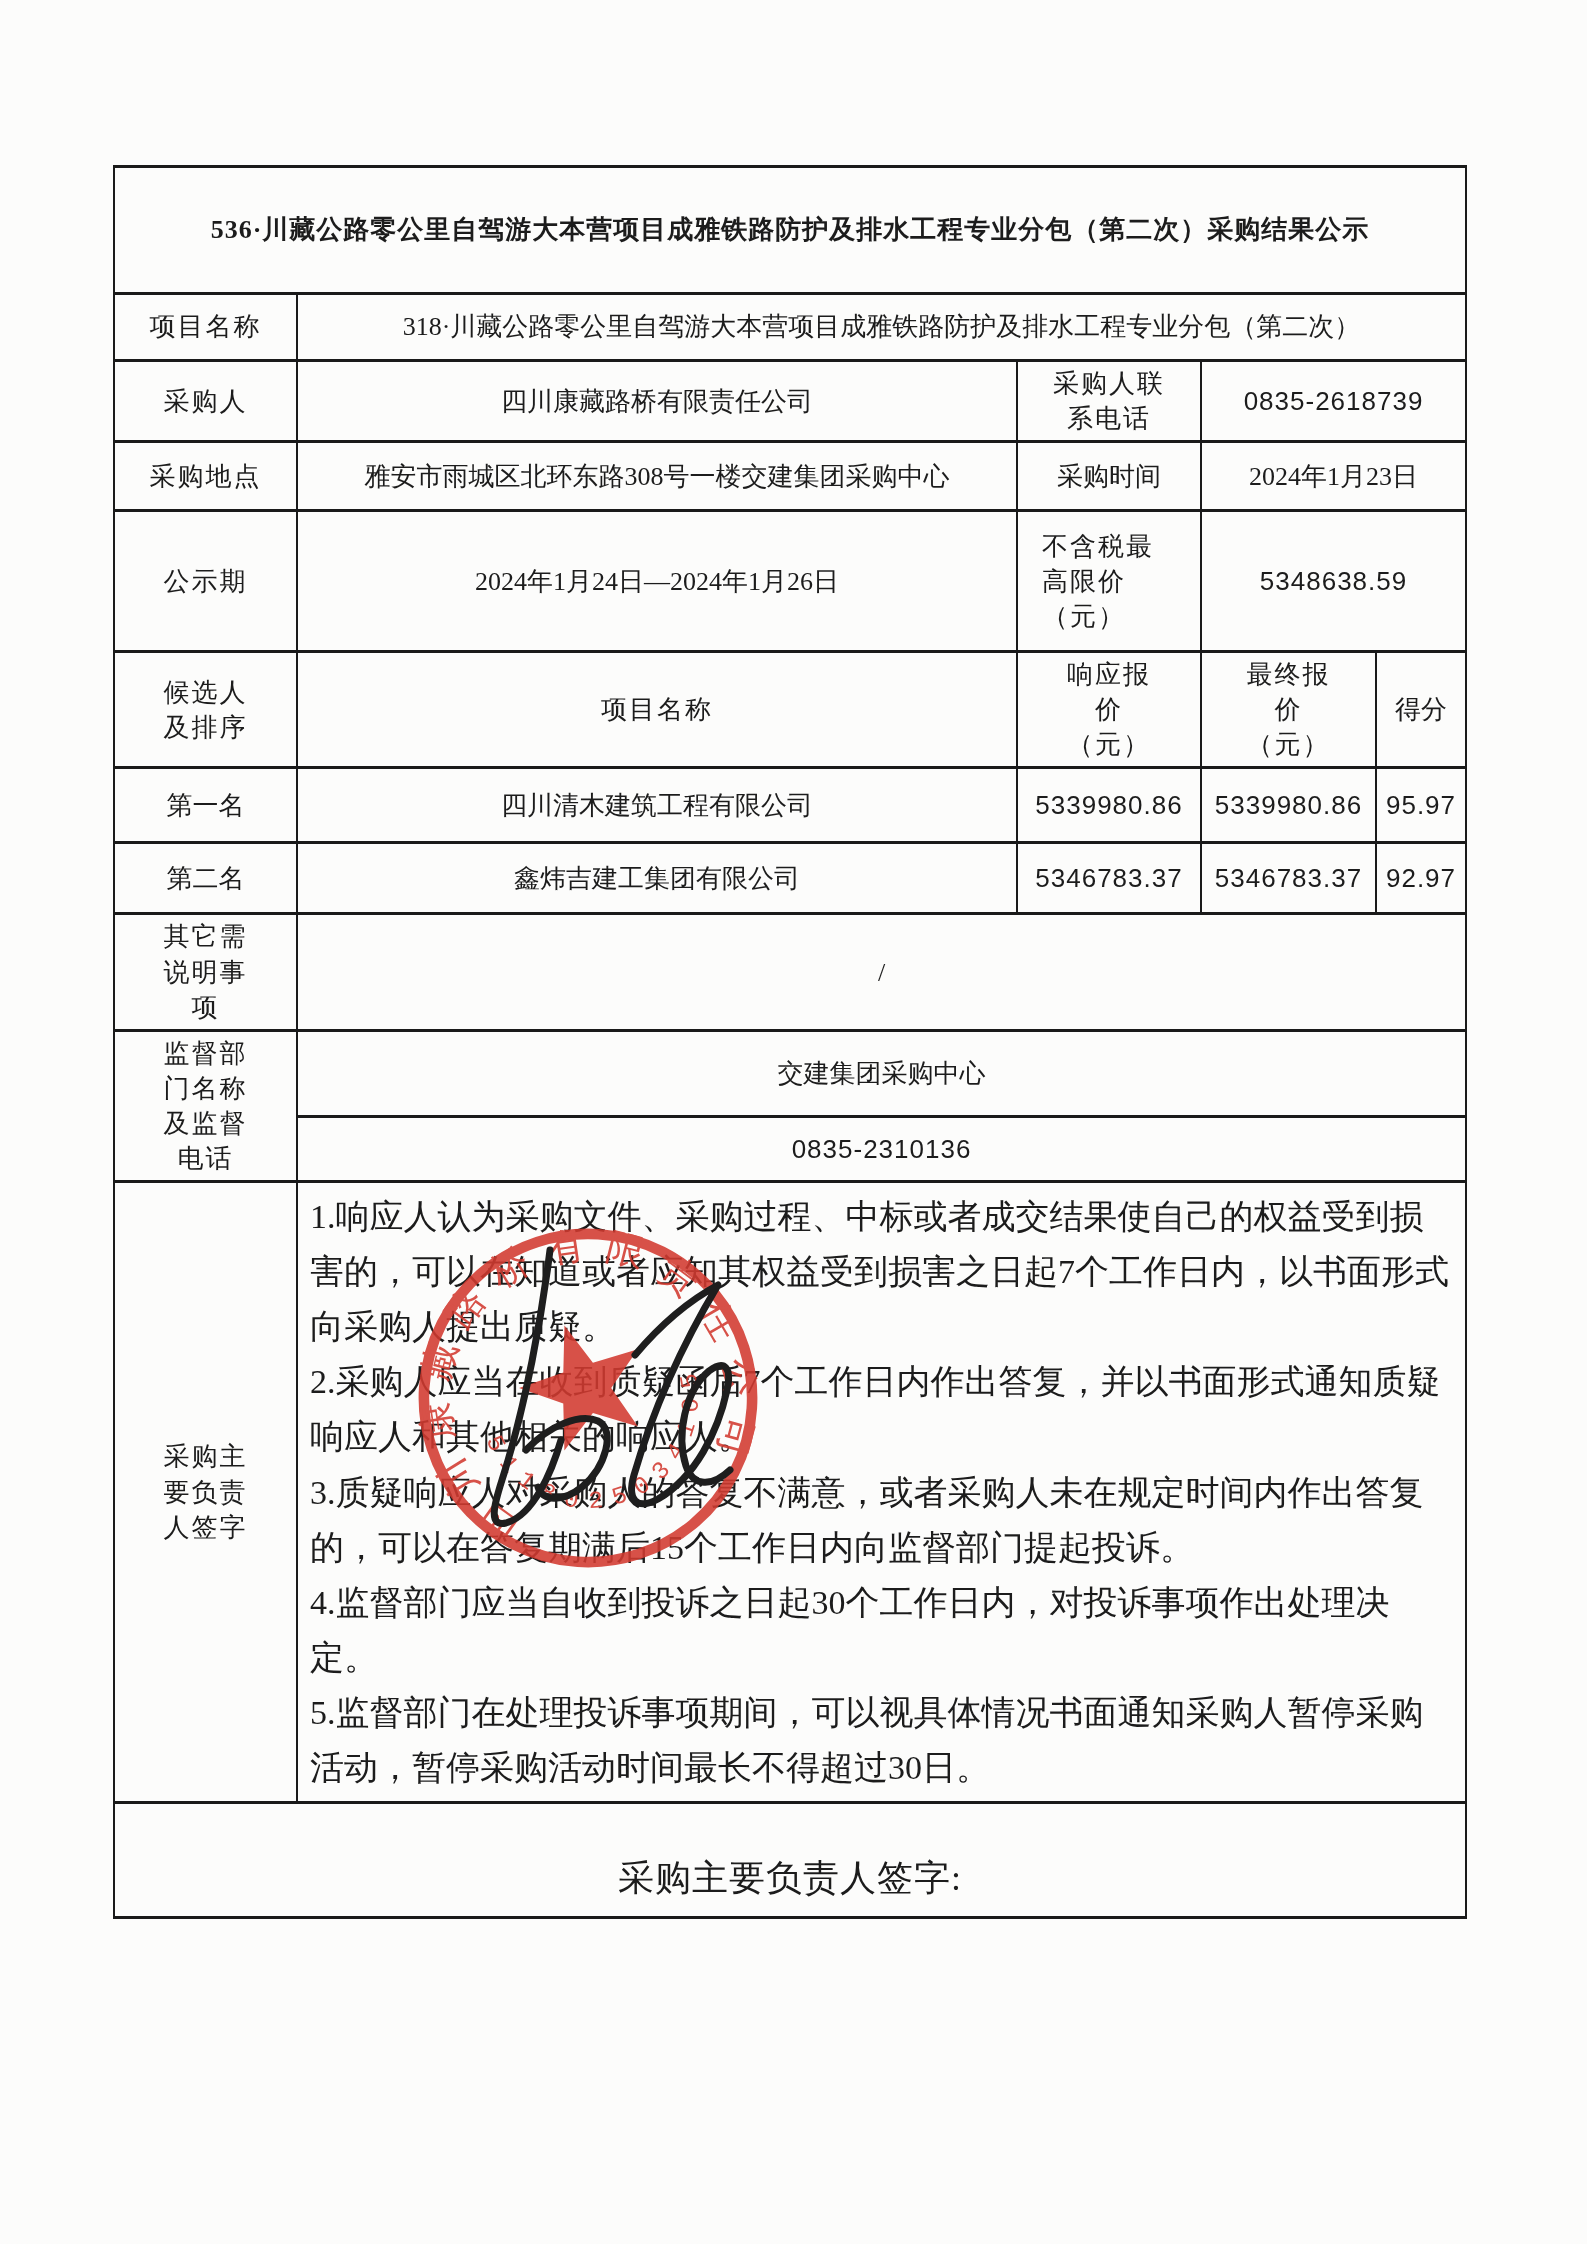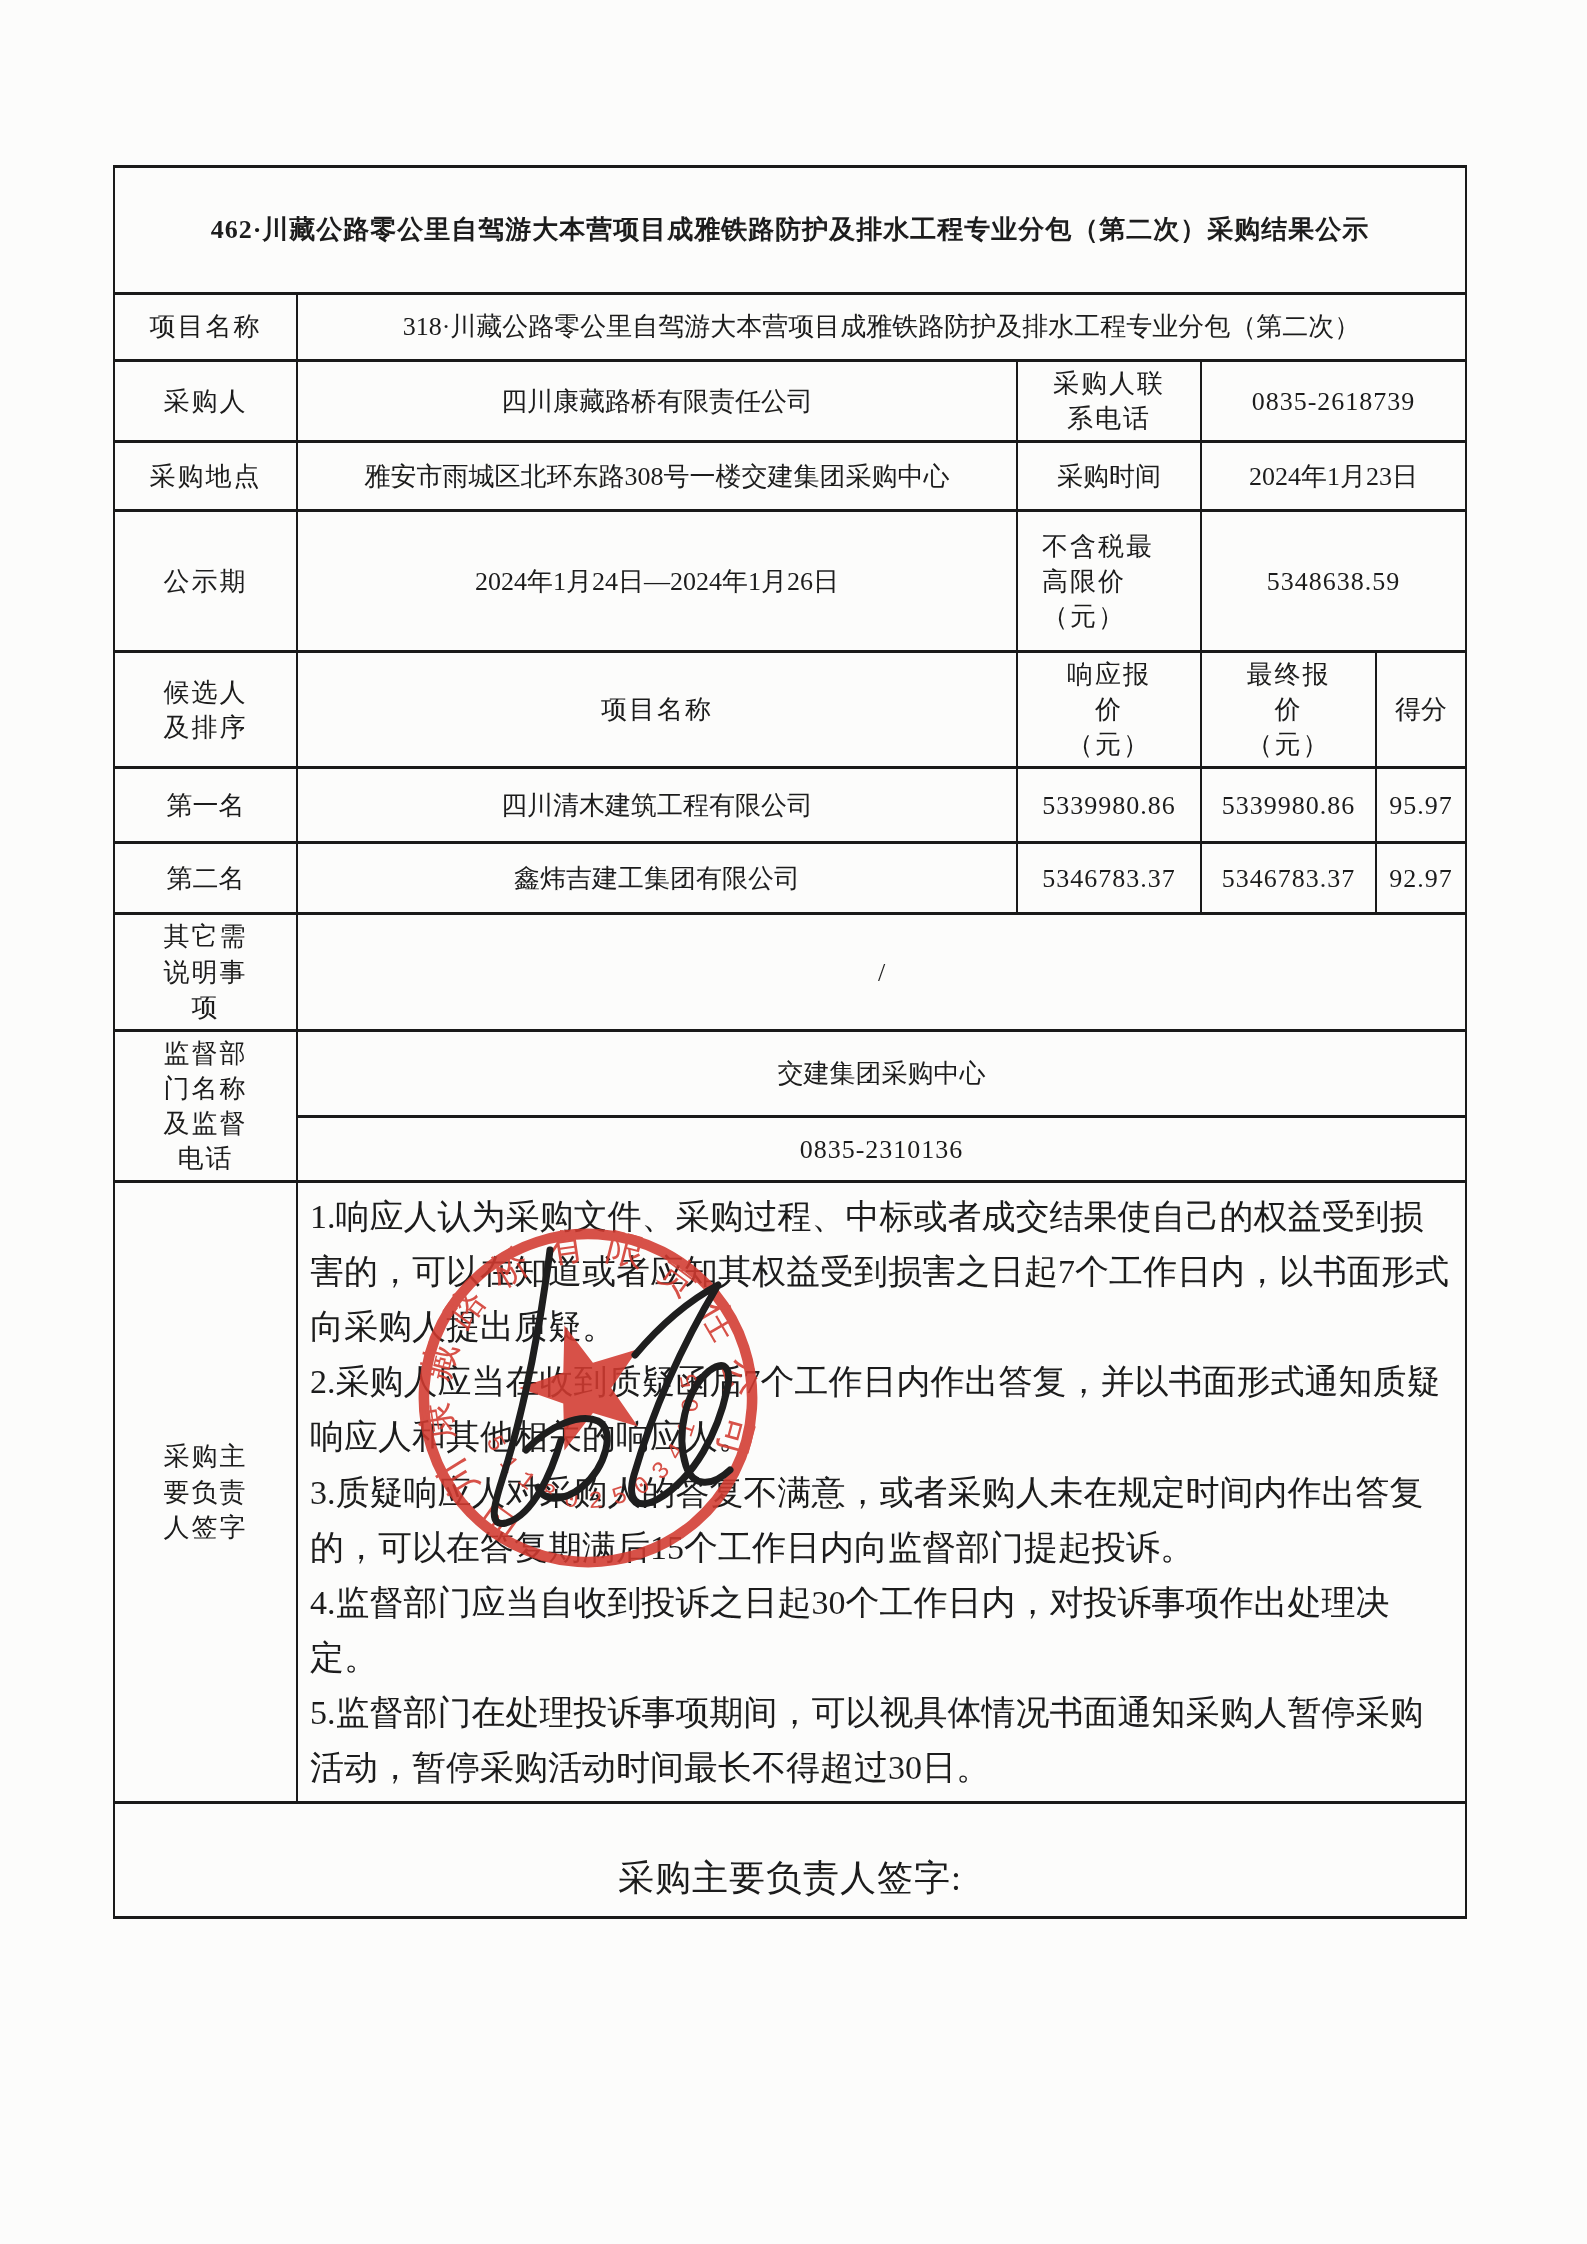--- a/index.html
+++ b/index.html
@@ -55,42 +55,42 @@
     text-align:left;
     font-size:34px;
     line-height:1.62;
     padding:2px 4px;
   }
   .sign-label{
     font-size:36px;
     letter-spacing:1px;
     position:relative;top:18px;
   }
-  .num{font-family:Liberation Serif, serif;font-size:25px;letter-spacing:1px;}
+  .num{font-family:Liberation Sans, sans-serif;font-size:25px;letter-spacing:1px;}
   .seal{position:absolute;left:408px;top:1218px;width:360px;height:360px;opacity:.88;pointer-events:none;}
   .signature{position:absolute;left:430px;top:1235px;width:420px;height:330px;pointer-events:none;}
 </style>
 </head>
 <body>
 
 <div class="page">
 
   <table class="doc">
     <colgroup>
       <col style="width:183px">
         <col style="width:720px">
         <col style="width:184px">
         <col style="width:175px">
         <col style="width:90px">
     </colgroup>
 
     <tbody>
         <tr>
       <td colspan="5" class="title-cell">
-        <div class="title-inner">462·川藏公路零公里自驾游大本营项目成雅铁路防护及排水工程专业分包（第二次）采购结果公示</div>
+        <div class="title-inner">536·川藏公路零公里自驾游大本营项目成雅铁路防护及排水工程专业分包（第二次）采购结果公示</div>
       </td>
     </tr>
 
     <tr>
       <td class="h-name lbl">项目名称</td>
       <td colspan="4" class="h-name">318·川藏公路零公里自驾游大本营项目成雅铁路防护及排水工程专业分包（第二次）</td>
     </tr>
 
     <tr>
       <td class="h-buyer lbl">采购人</td>

